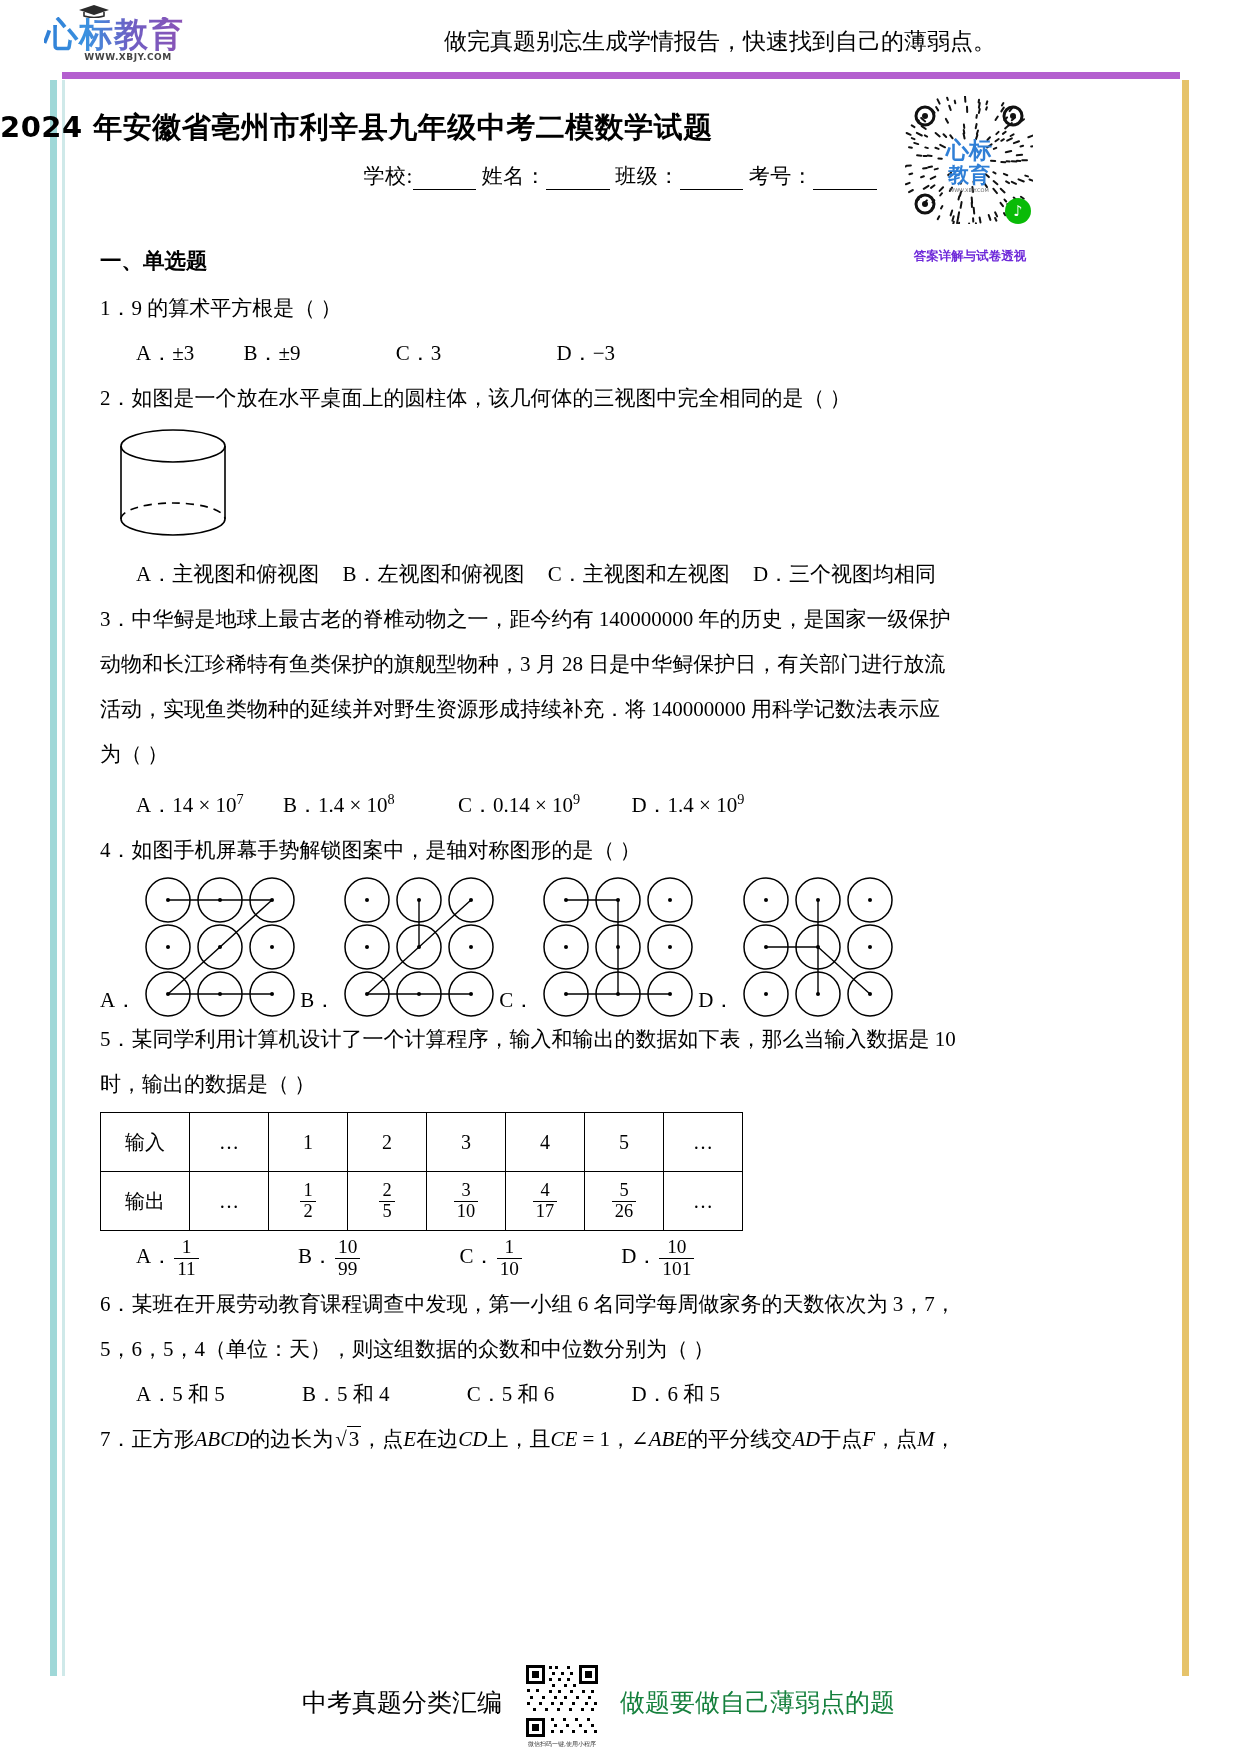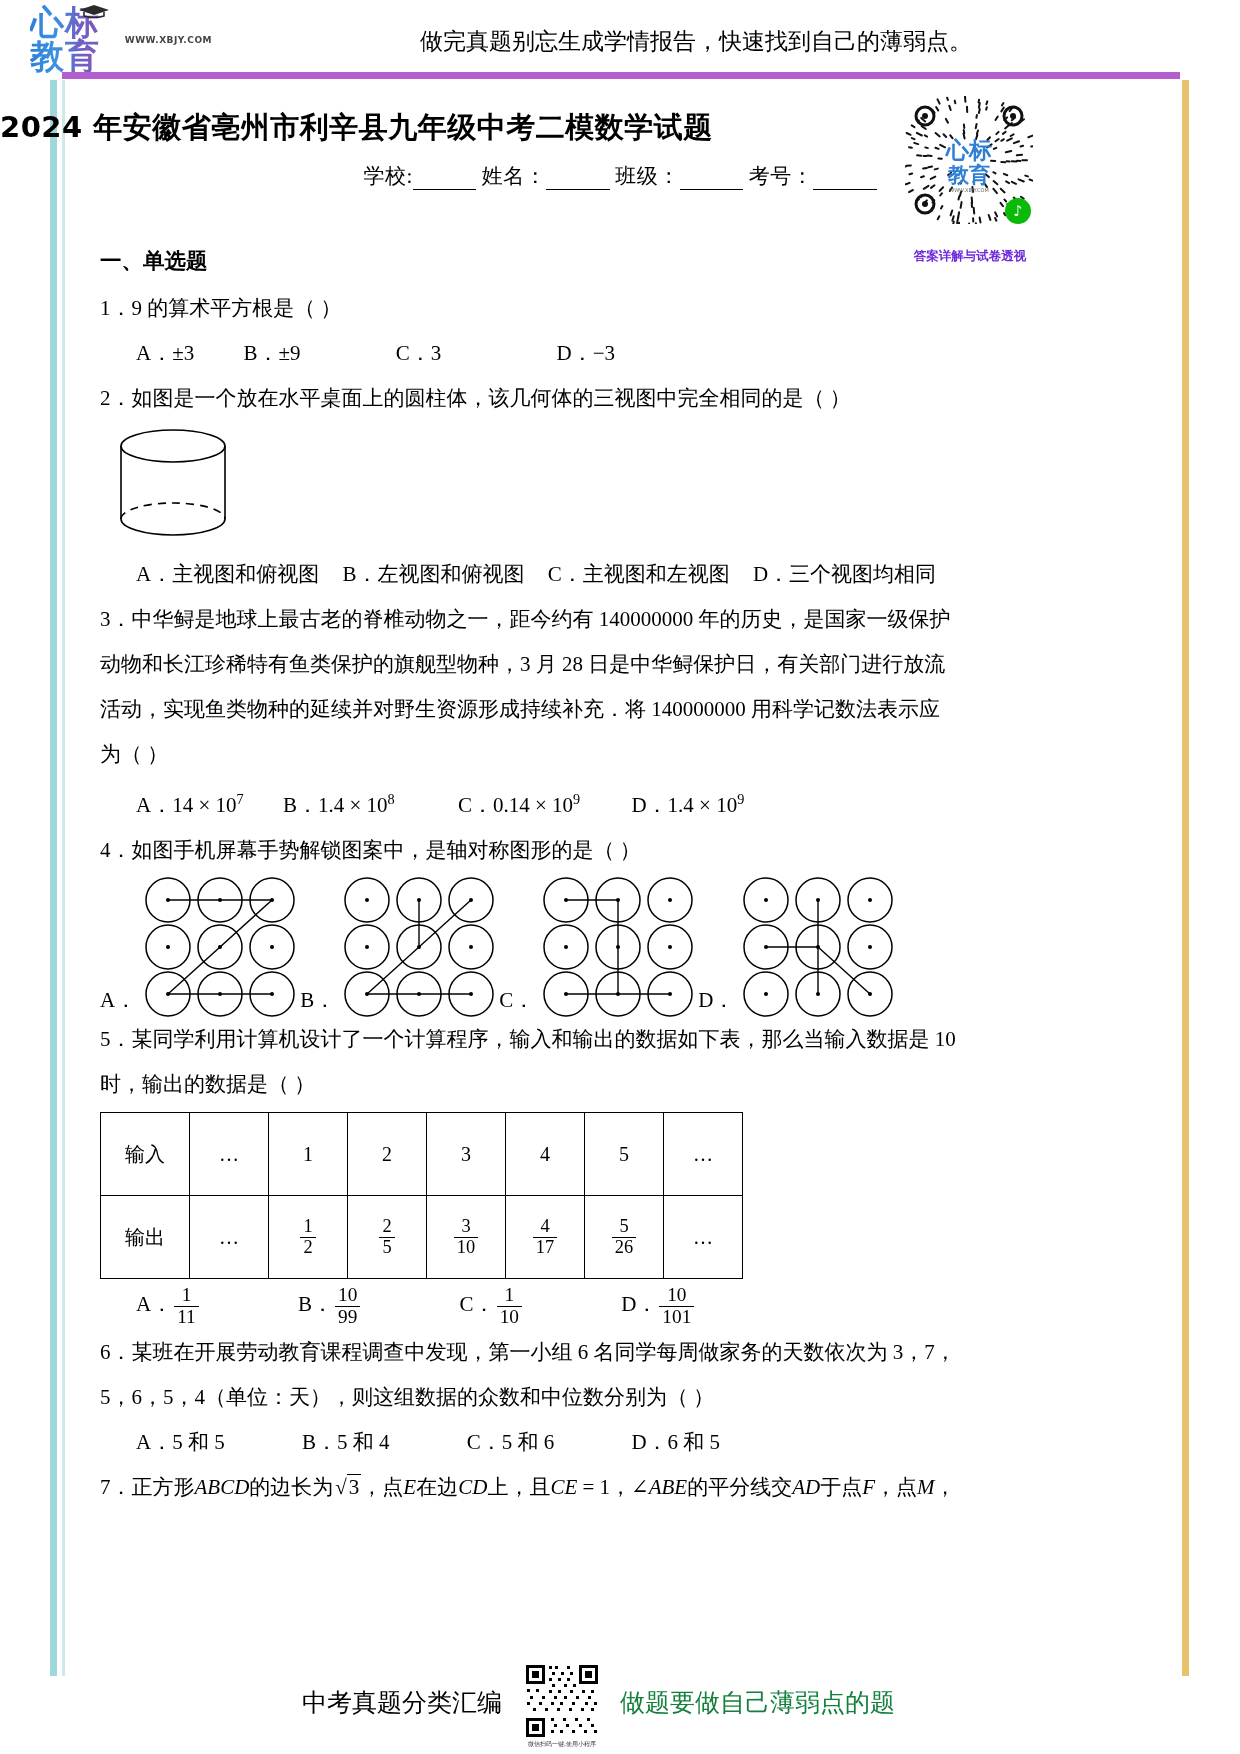--- a/index.html
+++ b/index.html
@@ -9,39 +9,39 @@
     font-family:"Liberation Serif","DejaVu Serif",serif;
     color:#000;
     position:relative;
     overflow:hidden;
   }
 
   
   .hdr { position:relative; height:78px; }
   .logo {
     position:absolute; left:30px; top:8px; width:168px; height:62px;
-    display:flex; flex-direction:row; align-items:center; 
+    display:flex; flex-direction:column; align-items:center; justify-content:center;
   }
   .logo-main {
     font-family:"DejaVu Sans","Liberation Sans",sans-serif;
     font-weight:bold; font-size:34px; letter-spacing:1px;
     background:linear-gradient(90deg,#2f7fd6 0%,#3b92e0 30%,#6f5fc4 62%,#8b52b5 100%);
     -webkit-background-clip:text; background-clip:text; color:transparent;
     line-height:1;
   }
   .logo-url {
     font-family:"DejaVu Sans","Liberation Sans",sans-serif;
     font-size:9px; font-weight:bold; color:#444; letter-spacing:.5px;
     margin-top:1px; align-self:center; transform:translateX(14px);
   }
   .logo-cap {
     position:absolute; left:78px; top:4px; width:32px; height:14px;
   }
   .hdr-slogan {
-    position:absolute; left:420px; top:26px;
+    position:absolute; left:444px; top:26px;
     font-family:"DejaVu Sans","Liberation Sans",sans-serif;
     font-size:23px; color:#000; white-space:nowrap;
   }
   .purple-rule {
     position:absolute; left:62px; top:72px; width:1118px; height:7px;
     background:#b45fcf;
   }
 
   
   .frame-left  { position:absolute; left:50px;  top:80px; width:7px; height:1596px; background:#9fd8d8; }
@@ -105,21 +105,21 @@
   .locks { display:flex; align-items:flex-end; gap:0; margin:4px 0 2px 0; }
   .lock-item { display:flex; align-items:flex-end; }
   .lock-label { font-size:21px; padding-right:4px; padding-bottom:4px; }
 
   
   table.prog {
     border-collapse:collapse; margin:8px 0 6px 0; font-size:20px;
   }
   table.prog td {
     border:1.6px solid #000; text-align:center; vertical-align:middle;
-    height:58px; min-width:62px; padding:12px 8px;
+    height:58px; min-width:62px; padding:0 8px;
   }
   table.prog td.hd { min-width:72px; }
 
   
   .footer { position:absolute; left:0; top:1660px; width:992px; height:94px; }
   .ftr-left {
     position:absolute; left:302px; top:26px;
     font-family:"DejaVu Sans","Liberation Sans",sans-serif;
     font-size:25px; color:#000;
   }

